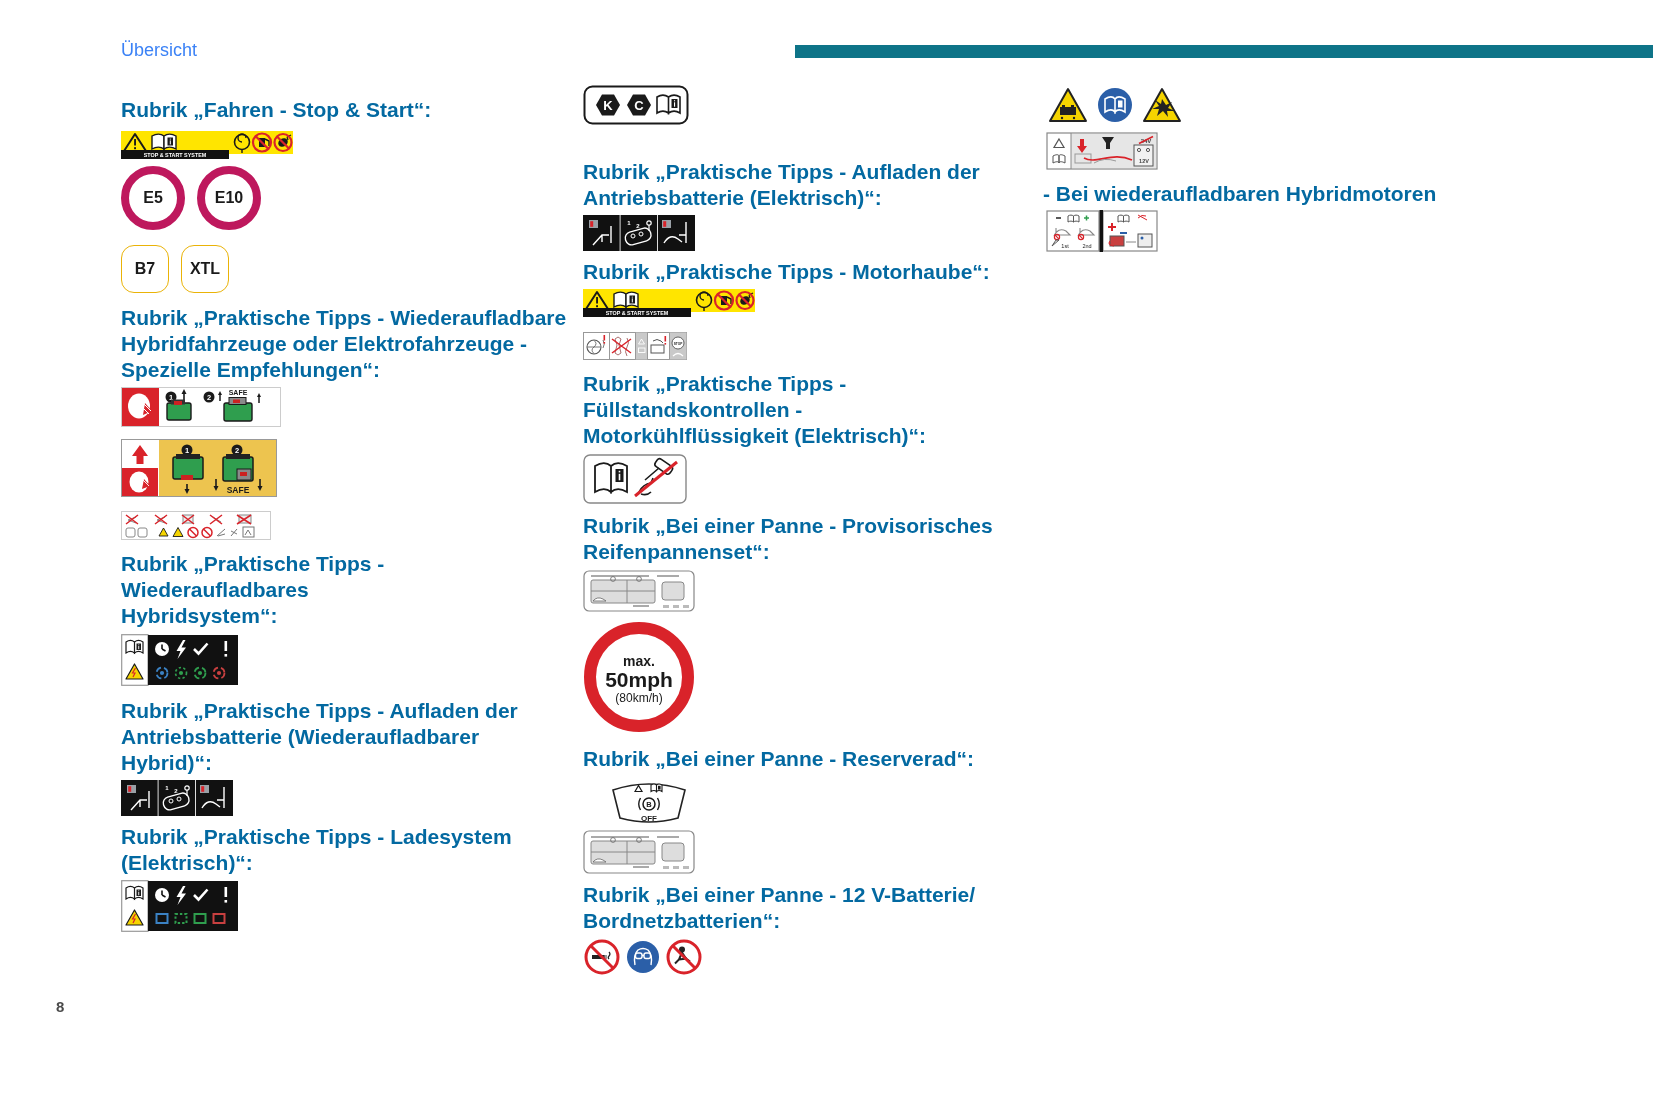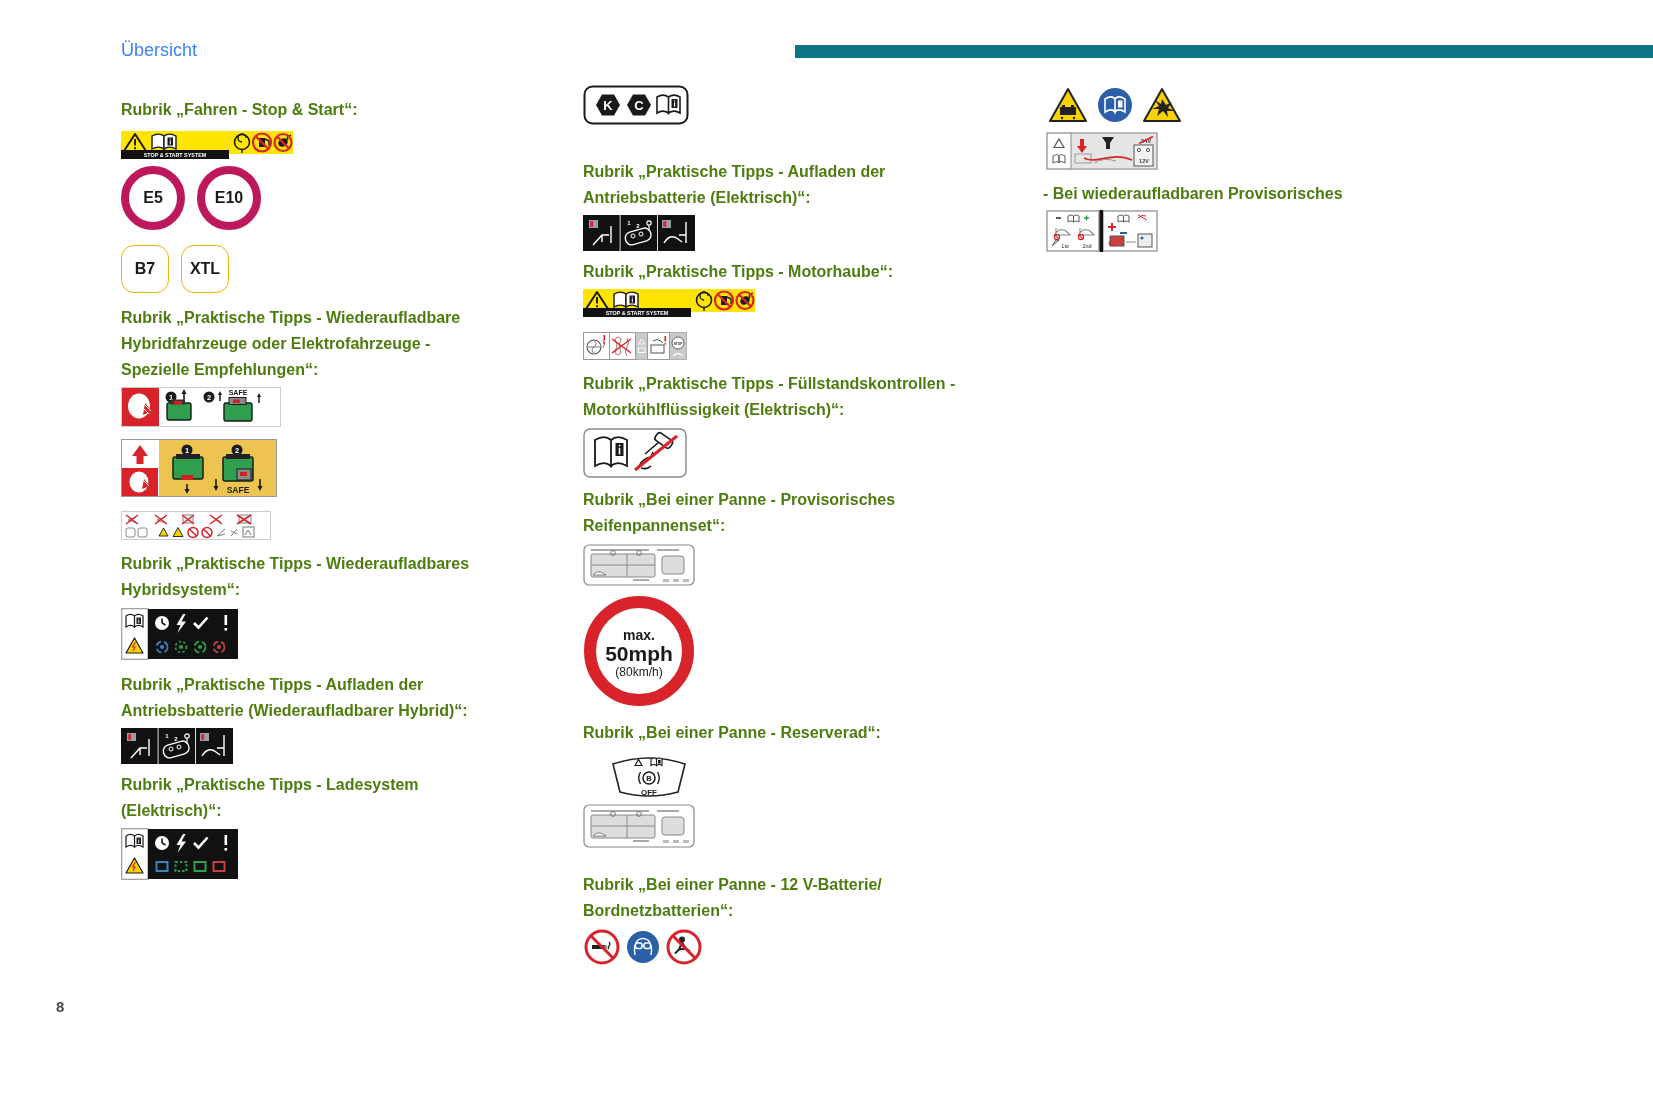--- a/index.html
+++ b/index.html
@@ -5,21 +5,21 @@
   html,body{margin:0;padding:0;background:#fff;}
   .page{position:relative;width:1653px;height:1102px;background:#ffffff;overflow:hidden;
         font-family:"Liberation Sans",sans-serif;color:#1a1a1a;}
   .doc-header{position:absolute;left:121px;top:40px;font-size:18px;color:#3b82f6;}
   .accent-bar{position:absolute;left:795px;top:45px;width:858px;height:13px;background:#0e7488;}
   .page-number{position:absolute;left:56px;top:998px;font-size:15px;font-weight:bold;color:#4a4a4a;}
   .col{position:absolute;}
   .col1{left:121px;top:97px;width:450px;}
   .col2{left:583px;top:85px;width:455px;}
   .col3{left:1043px;top:85px;width:440px;}
-  .rubrik{font-weight:bold;font-size:16px;line-height:26px;white-space:pre-line;color:#4d7c0f;}
+  .rubrik{font-weight:bold;font-size:21px;line-height:26px;white-space:pre-line;color:#0369a1;}
   .iconrow{display:flex;align-items:center;gap:12px;}
   .fuel-circle{width:48px;height:48px;border:8px solid #be185d;border-radius:50%;
       display:flex;align-items:center;justify-content:center;font-weight:bold;font-size:16px;background:#fff;}
   .fuel-square{width:46px;height:46px;border:1px solid #eab308;border-radius:13px;
       display:flex;align-items:center;justify-content:center;font-weight:bold;font-size:16px;background:#fff;}
   svg{display:block;}
   svg text{font-family:"Liberation Sans",sans-serif;}
 </style>
 </head>
 <body>
@@ -393,21 +393,21 @@
       <path d="M10 32 q4 -5 10 -2 l3 2 Z" fill="#fff" stroke="#666" stroke-width="0.8"></path>
       <circle cx="30" cy="10" r="2.4" fill="none" stroke="#666" stroke-width="0.8"></circle>
         <circle cx="56" cy="10" r="2.4" fill="none" stroke="#666" stroke-width="0.8"></circle>
       <rect x="79" y="13" width="22" height="18" rx="3" fill="#ddd" stroke="#888"></rect>
       <rect x="80" y="36" width="6" height="3" fill="#bbb"></rect>
         <rect x="90" y="36" width="6" height="3" fill="#bbb"></rect>
         <rect x="100" y="36" width="6" height="3" fill="#bbb"></rect>
       <rect x="50" y="36" width="16" height="2" fill="#aaa"></rect>
     </svg>
 
-    <div class="rubrik" style="margin-top:24px;">Rubrik „Bei einer Panne - 12 V-Batterie/
+    <div class="rubrik" style="margin-top:8px;">Rubrik „Bei einer Panne - 12 V-Batterie/
 Bordnetzbatterien“:</div>
 
     <svg width="120" height="40" viewBox="0 0 120 40" style="margin-top:3px;">
       <circle cx="19" cy="20" r="16" fill="#fff" stroke="#d9232a" stroke-width="3"></circle>
       <rect x="9" y="18" width="15" height="4" fill="#222"></rect>
         <rect x="21.5" y="18" width="2.5" height="4" fill="#999"></rect>
       <path d="M26 15 q2 2 0 4 q-1.5 1.5 0 3" fill="none" stroke="#222" stroke-width="1.2"></path>
       <line x1="8" y1="9" x2="30" y2="31" stroke="#d9232a" stroke-width="3"></line>
       <circle cx="60" cy="20" r="16" fill="#2b5fa8"></circle>
       <path d="M52 28 q-2 -10 3 -15 q5 -3 10 0 q5 5 3 15" fill="none" stroke="#fff" stroke-width="1.4"></path>
@@ -450,21 +450,21 @@
       <path d="M38 26 C50 33 66 19 86 28" fill="none" stroke="#d9232a" stroke-width="1.6"></path>
       <path d="M48 31 q10 -6 22 -2" fill="none" stroke="#999" stroke-width="1"></path>
       <rect x="88" y="13" width="19" height="21" fill="#f2f2f2" stroke="#555"></rect>
       <text x="100" y="11" font-size="6" font-weight="bold" fill="#444" text-anchor="middle">24V</text>
       <line x1="93" y1="11.5" x2="107" y2="4.5" stroke="#d9232a" stroke-width="1.6"></line>
       <circle cx="93" cy="18" r="1.6" fill="none" stroke="#555"></circle>
         <circle cx="102" cy="18" r="1.6" fill="none" stroke="#555"></circle>
       <text x="98" y="31" font-size="5.5" font-weight="bold" fill="#444" text-anchor="middle">12V</text>
     </svg>
 
-    <div class="rubrik" style="margin-top:11px;">- Bei wiederaufladbaren Provisorisches</div>
+    <div class="rubrik" style="margin-top:11px;">- Bei wiederaufladbaren Hybridmotoren</div>
 
     <svg width="112" height="42" viewBox="0 0 112 42" style="margin-top:3px;margin-left:3px;">
       <rect x="1" y="1" width="52" height="40" fill="#fff" stroke="#888" stroke-width="1.2"></rect>
       <rect x="57" y="1" width="54" height="40" fill="#fff" stroke="#888" stroke-width="1.2"></rect>
       <rect x="53.5" y="0" width="3.5" height="42" fill="#111"></rect>
       <line x1="10" y1="8" x2="15" y2="8" stroke="#222" stroke-width="1.5"></line>
       <path d="M22 6 C24 4.8 26 4.8 27.5 6 L27.5 12 C26 10.8 24 10.8 22 12 Z M27.5 6 C29 4.8 31 4.8 33 6 L33 12 C31 10.8 29 10.8 27.5 12 Z" fill="#fff" stroke="#555" stroke-width="1"></path>
       <line x1="38" y1="8" x2="43" y2="8" stroke="#2f9e4e" stroke-width="1.5"></line>
         <line x1="40.5" y1="5.5" x2="40.5" y2="10.5" stroke="#2f9e4e" stroke-width="1.5"></line>
       <path d="M8 26 q4 -9 12 -5 l4 4 h-16 M10 18 v5" fill="none" stroke="#888" stroke-width="1.1"></path>

